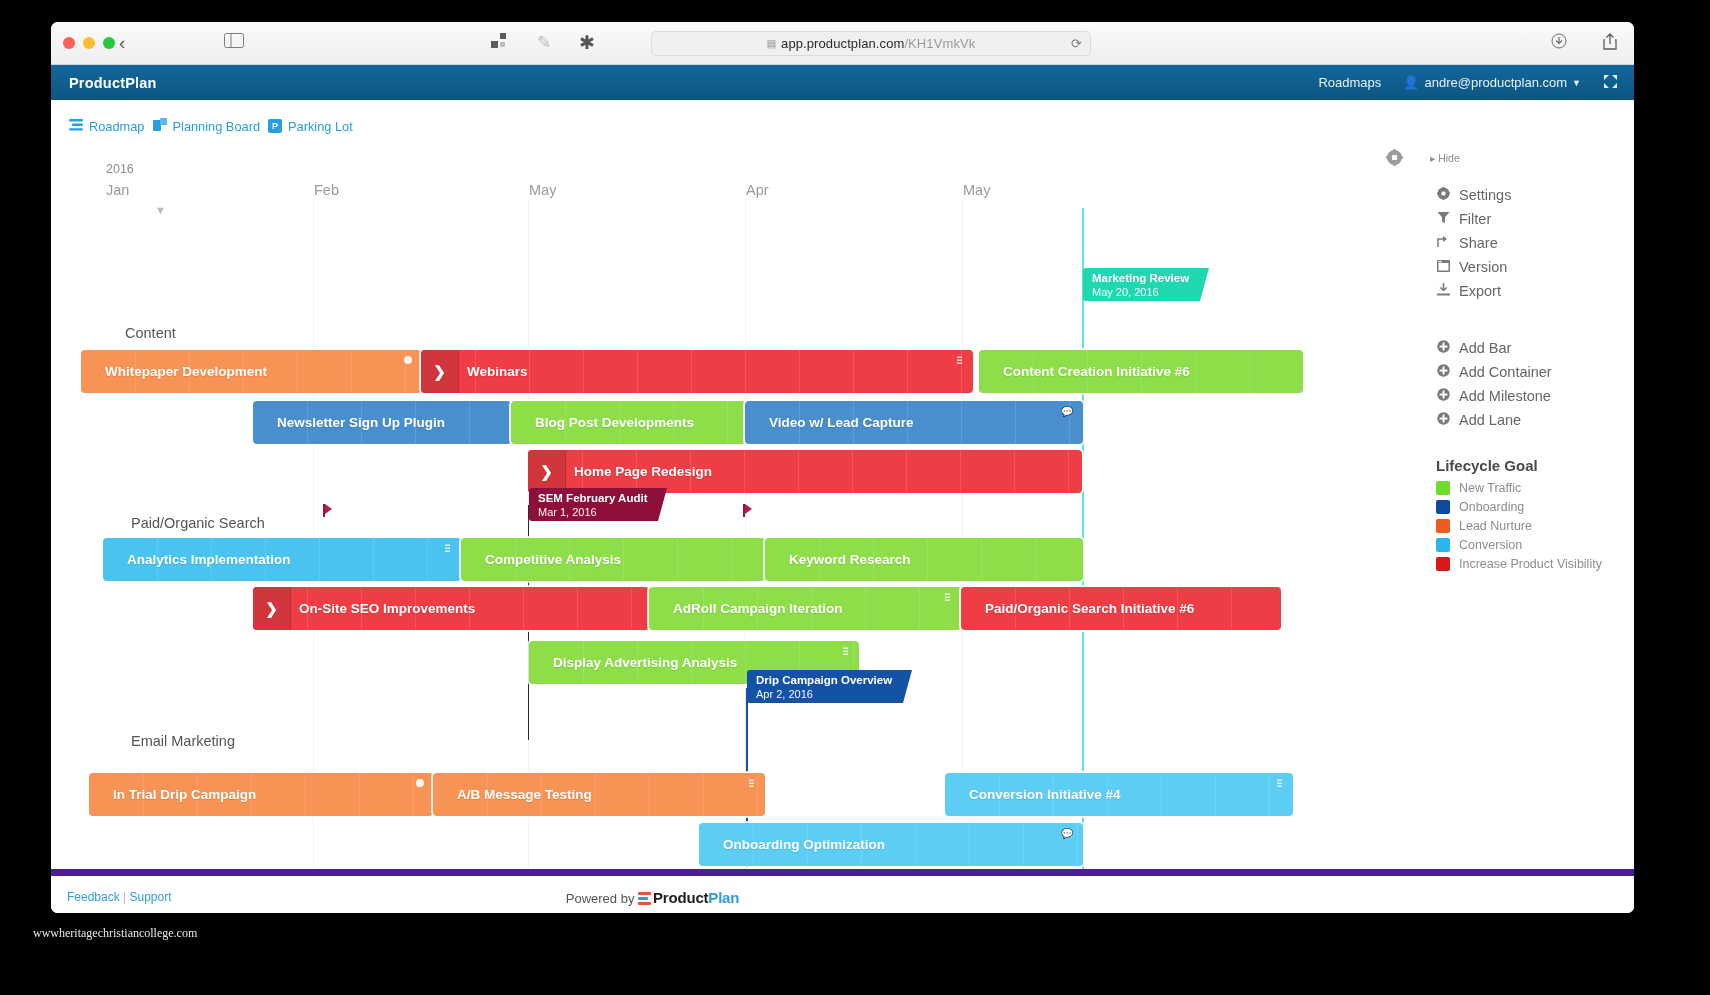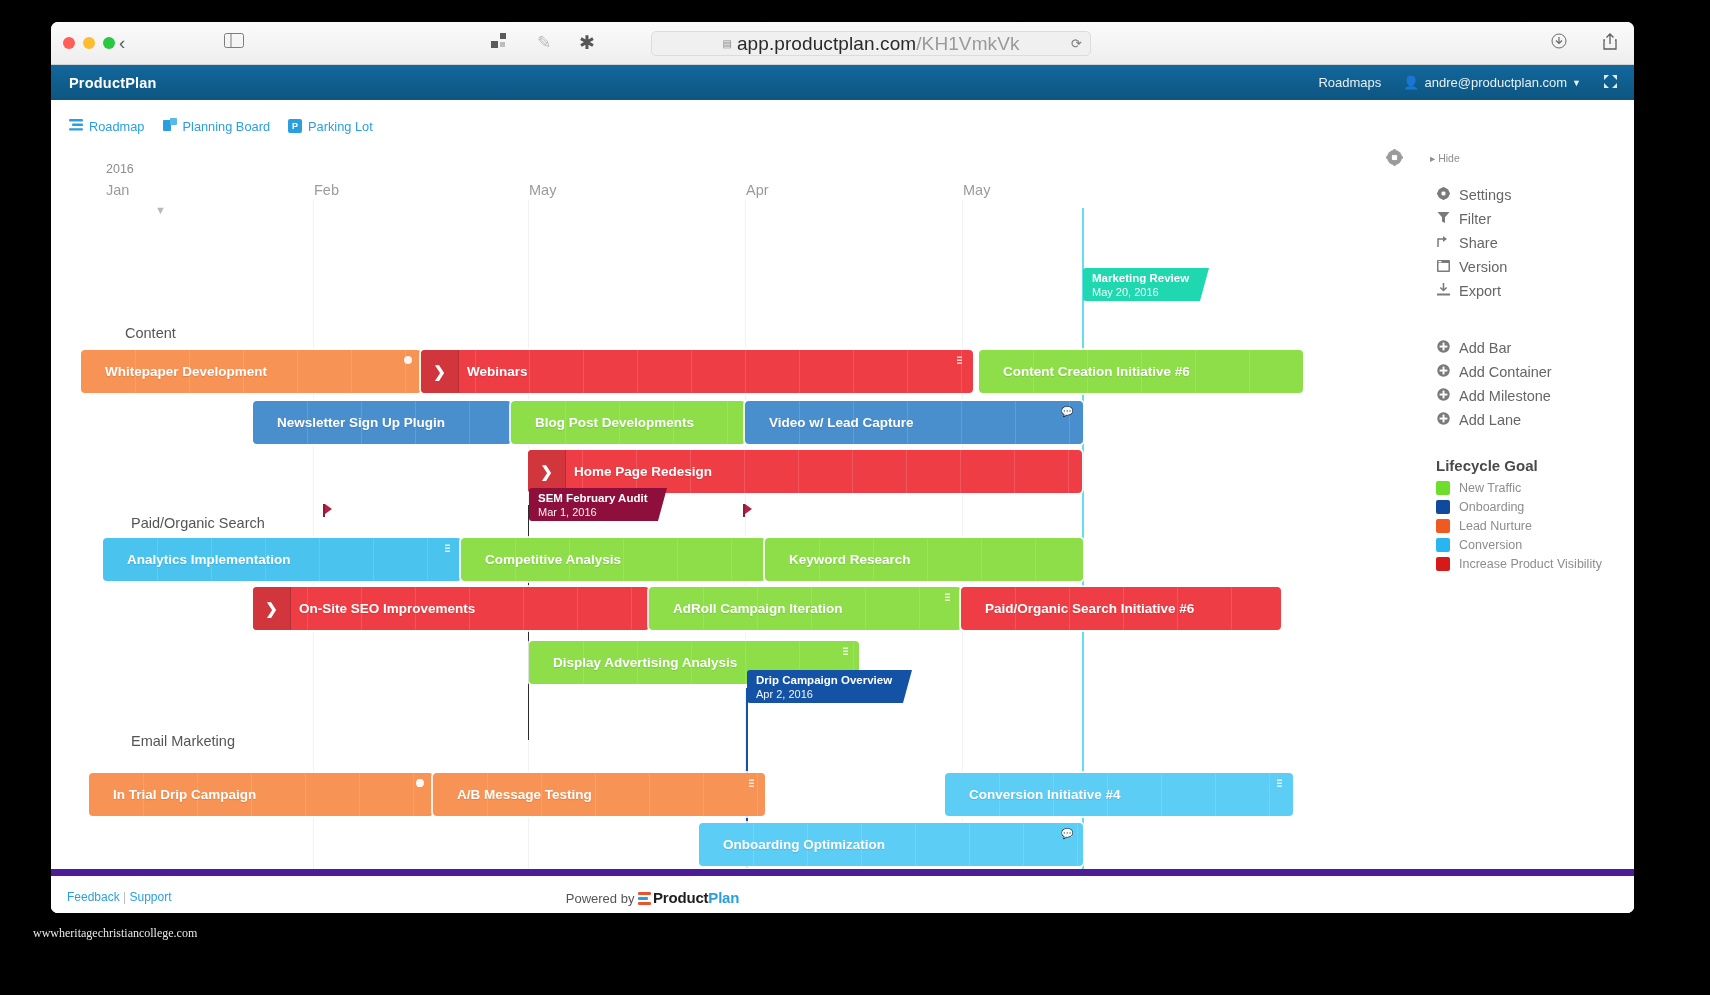--- a/index.html
+++ b/index.html
@@ -41,21 +41,21 @@
   .tb-dl { left: 1500px; }
   .tb-share { left: 1552px; }
 
   .urlbar {
     position: absolute; left: 600px; top: 9px;
     width: 440px; height: 25px;
     background: #f0f0f0; border:1px solid #dcdcdc; border-radius: 5px;
     display:flex; align-items:center; justify-content:center; gap:5px;
   }
   .url-lock { font-size:10px; color:#8a8a8a;}
-  .url-txt { font-size:19px; color:#2a2a2a; letter-spacing:.1px;}
+  .url-txt { font-size:13px; color:#2a2a2a; letter-spacing:.1px;}
   .url-txt .path { color:#9a9a9a; }
   .url-reload { position:absolute; right:8px; top:4px; font-size:13px; color:#7b7b7b;}
 
   
   .appbar {
     position: relative; height: 35px; width: 100%;
     background: linear-gradient(#12679c,#0d5681);
     border-bottom: 1px solid #0a4straight;
     display:flex; align-items:center;
   }
@@ -71,21 +71,21 @@
     color:#e8f1f7; font-size:13px; text-decoration:none; display:flex; align-items:center; gap:5px;
   }
   .caret-dn { font-size:9px; }
   .fs-icon { color:#dfeaf2; font-size:14px; margin-right:6px;}
 
   
   .appbody { position:relative; width:100%; height: 813px; background:#fff; }
 
   .tabs {
     position:absolute; left: 18px; top: 18px;
-    display:flex; gap: 18px; align-items:center;
+    display:flex; gap: 8px; align-items:center;
   }
   .tab { display:flex; align-items:center; gap:6px; color:#2a9fe0; font-size:12.8px; cursor:pointer;}
   .tab-ico { font-size:12px; }
   .tab-ico.sq { width:14px;height:14px;background:#2a9fe0;color:#fff;border-radius:2px;
     font-size:9px;font-weight:bold;display:inline-flex;align-items:center;justify-content:center;}
 
   .roadmap-title {
     position:absolute; left:0; right:0; top: 24px;
     text-align:center; font-size: 35px; color:#333; font-weight: 400;
     letter-spacing:.3px; padding-right:220px;

